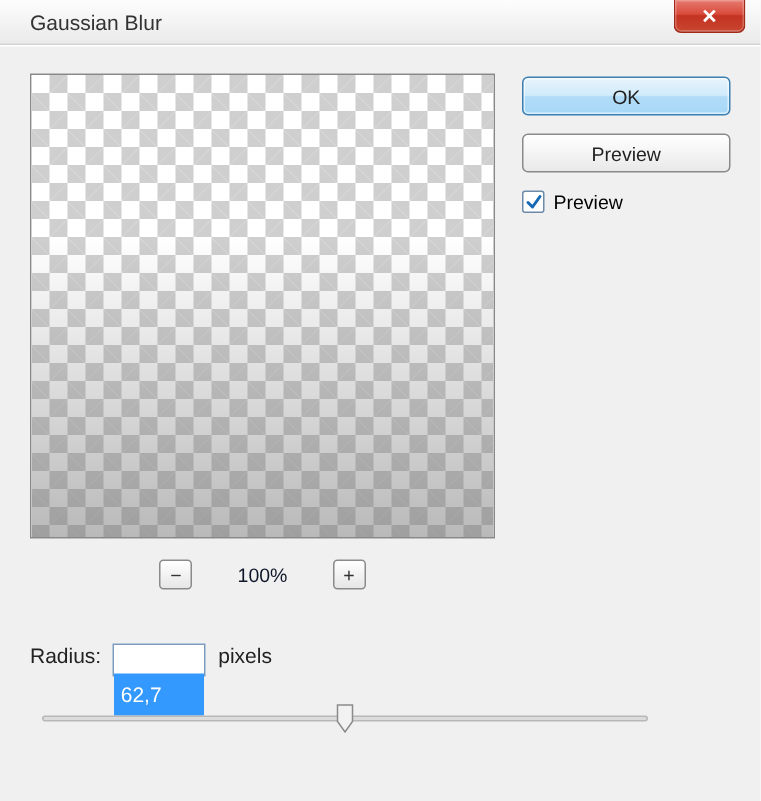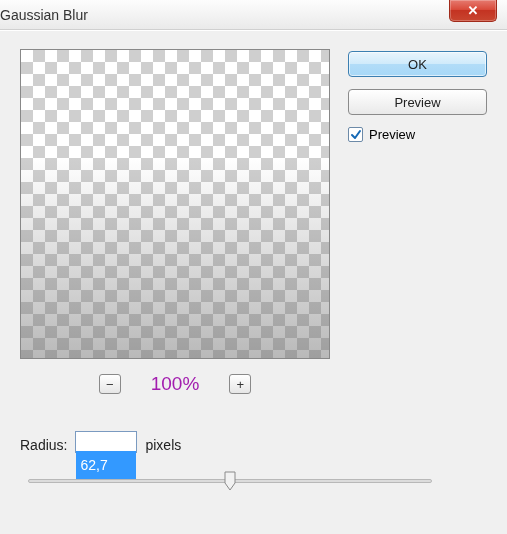--- a/index.html
+++ b/index.html
@@ -11,21 +11,21 @@
       height: 534px;
       overflow: hidden;
     }
     .titlebar {
       height: 30px;
       background: linear-gradient(to bottom, #fdfdfd, #eaeaea);
       border-bottom: 1px solid #d0d0d0;
       display: flex;
       align-items: center;
       justify-content: space-between;
-      padding-left: 0;
+      padding-left: 20px;
       position: relative;
     }
     .titlebar-title {
       color: #333;
       font-size: 14px;
     }
     .close-btn {
       width: 48px;
       height: 22px;
       background: linear-gradient(to bottom, #e67a6f 0%, #d94b3b 45%, #c43322 50%, #c8452f 100%);
@@ -98,22 +98,22 @@
       border-radius: 3px;
       background: linear-gradient(to bottom, #ffffff, #e6e6e6);
       display: flex;
       align-items: center;
       justify-content: center;
       font-size: 13px;
       cursor: pointer;
       color: #333;
     }
     .zoom-label {
-      color: #a21caf;
-      font-size: 19px;
+      color: #0f172a;
+      font-size: 13px;
     }
     .side-panel {
       flex: 1;
       display: flex;
       flex-direction: column;
       gap: 12px;
       align-items: stretch;
       padding-top: 2px;
     }
     .win-btn {
@@ -147,21 +147,21 @@
       background: #fff;
       display: flex;
       align-items: center;
       justify-content: center;
       cursor: pointer;
     }
     .preview-check svg { display: block; }
     .radius-row {
       margin-top: 36px;
       display: flex;
-      align-items: flex-end;
+      align-items: flex-start;
       gap: 8px;
     }
     .radius-label, .radius-unit {
       color: #222;
       font-size: 14px;
     }
     .radius-input-wrap {
       border: 1px solid #7a9ac0;
       background: #fff;
       padding: 0;

